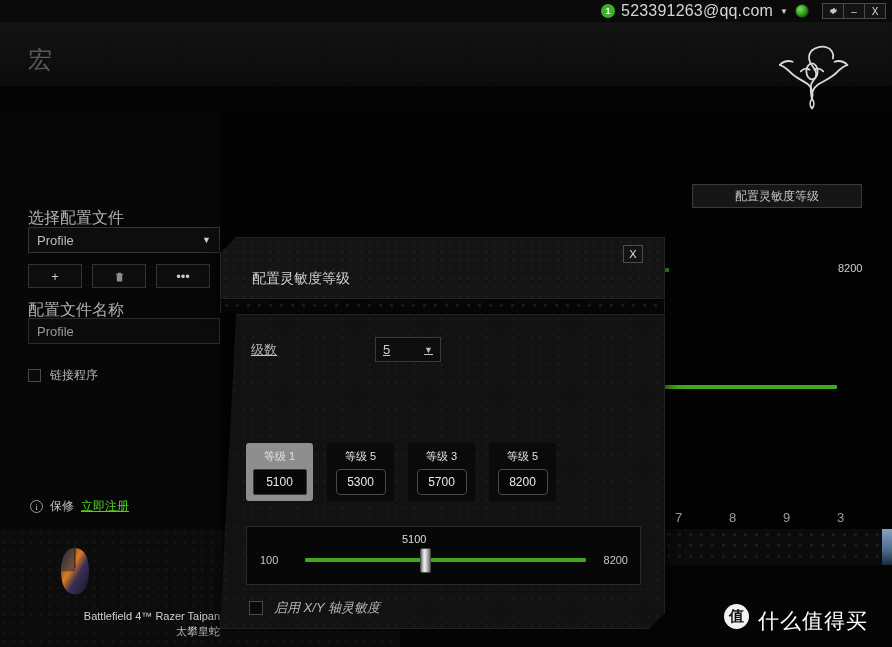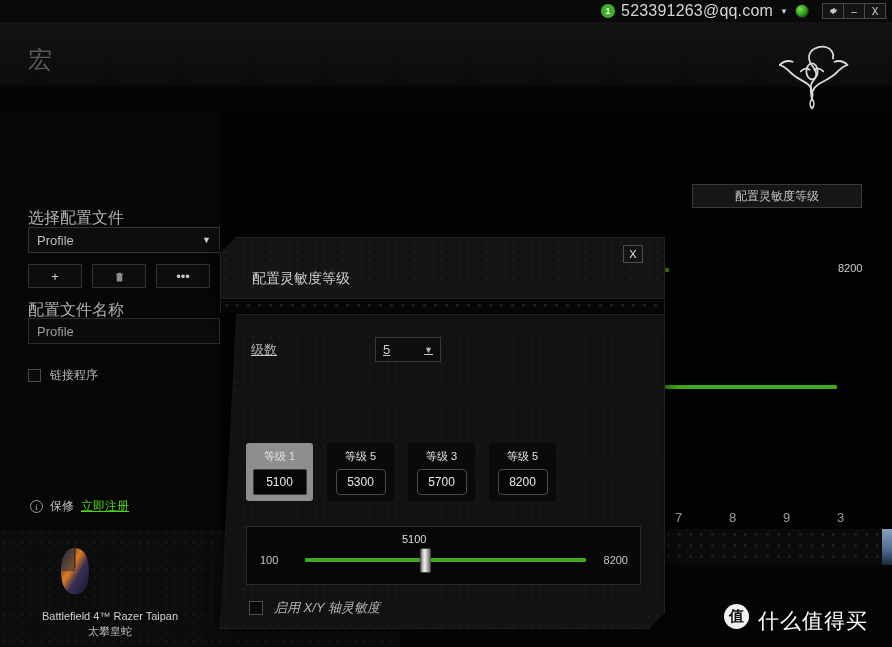--- a/index.html
+++ b/index.html
@@ -282,21 +282,21 @@
   }
   #bb-blue {
     position: absolute; right: 0; top: 0; width: 10px; height: 36px;
     background: linear-gradient(180deg,#a8c6e8 0%, #5c7fae 60%, #20304a 100%);
     opacity: .8;
   }
   #mouse-img {
     position: absolute; left: 57px; top: 12px; width: 36px; height: 58px;
   }
   .dev-name {
-    position: absolute; left: 0; top: 80px; width: 220px; text-align: center;
+    position: absolute; left: 0; top: 80px; width: 220px; text-align: right;
     font-size: 11px; color: #cfcfcf; line-height: 15px;
   }
   .dev-name .cn { font-size: 11px; color: #b9b9b9; }
 
   #watermark {
     position: absolute; right: 24px; bottom: 12px;
     display: flex; align-items: center; gap: 9px; z-index: 45;
   }
   #watermark .wm-logo {
     width: 25px; height: 25px; border-radius: 50%;

